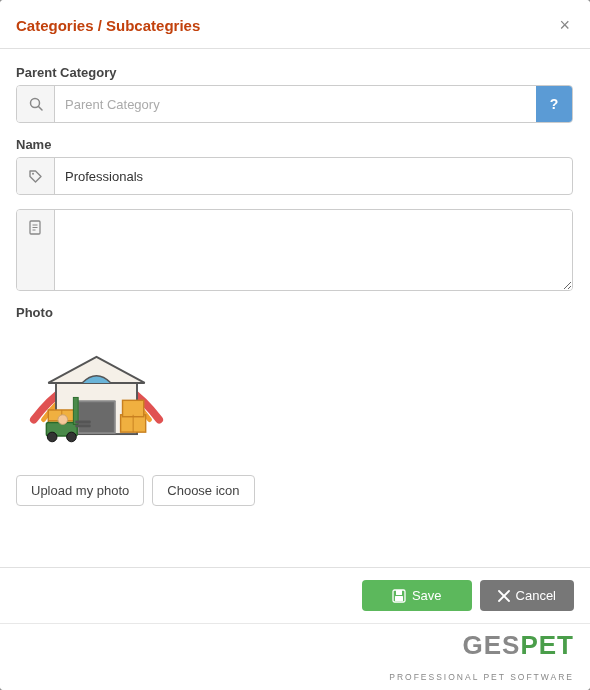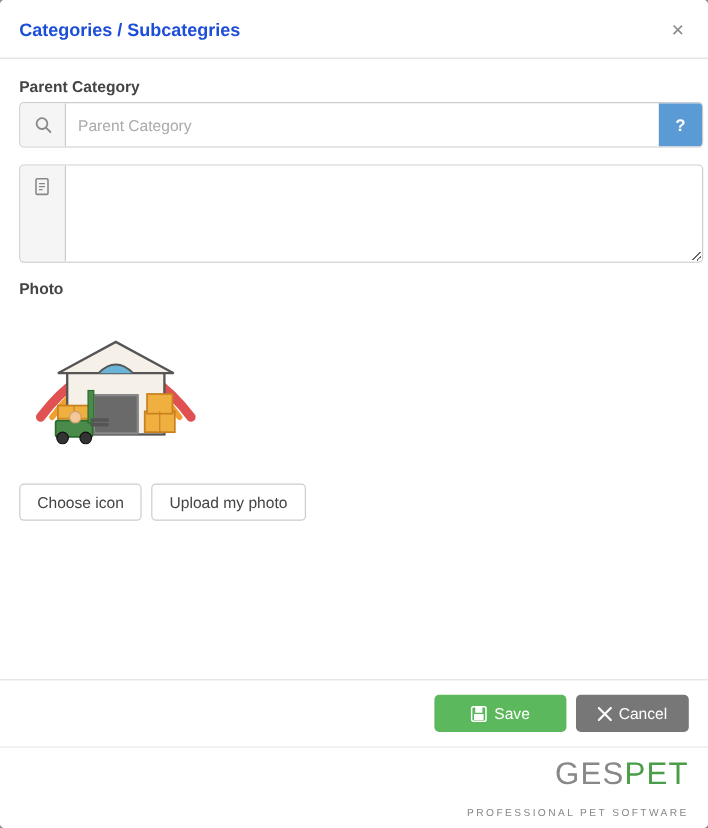--- a/index.html
+++ b/index.html
@@ -33,33 +33,33 @@
       background: #fff;
       padding: 14px 16px 12px 16px;
       border-bottom: 1px solid #e0e0e0;
       display: flex;
       align-items: center;
       justify-content: space-between;
     }
     .modal-title {
       font-size: 15px;
       font-weight: 600;
-      color: #1d4ed8;
+      color: #c2410c;
     }
     .close-btn {
       background: none;
       border: none;
       cursor: pointer;
       color: #888;
       font-size: 18px;
       line-height: 1;
       padding: 2px 4px;
     }
     .modal-body {
-      padding: 16px 4px 16px 16px;
+      padding: 16px 17px 16px 16px;
       flex: 1;
     }
     .field-group {
       margin-bottom: 14px;
     }
     .field-label {
       font-size: 13px;
       font-weight: 600;
       color: #444;
       margin-bottom: 5px;
@@ -204,21 +204,21 @@
       justify-content: flex-end;
       align-items: center;
     }
     .brand-logo {
       display: flex;
       flex-direction: column;
       align-items: flex-end;
     }
     .brand-name {
       font-size: 26px;
-      font-weight: 400;
+      font-weight: 700;
       letter-spacing: 1px;
       line-height: 1;
     }
     .brand-ges { color: #888; }
     .brand-pet { color: #4a9e4a; }
     .brand-tagline {
       font-size: 8.5px;
       letter-spacing: 2px;
       color: #888;
       text-transform: uppercase;
@@ -247,20 +247,32 @@
               <line x1="9.5" y1="9.5" x2="13" y2="13" stroke="#888" stroke-width="1.5" stroke-linecap="round"></line>
             </svg>
           </span>
           <input class="input-field" type="text" placeholder="Parent Category" style="">
           <div class="input-help">
             <span>?</span>
           </div>
         </div>
       </div>
 
+      <div class="field-group">
+        <span class="field-label">Name</span>
+        <div class="input-wrapper">
+          <span class="input-icon">
+            <svg width="15" height="15" viewBox="0 0 15 15" fill="none">
+              <path d="M2 2h5.5l5.5 5.5-5.5 5.5L2 7.5V2z" stroke="#888" stroke-width="1.4" stroke-linejoin="round"></path>
+              <circle cx="5" cy="4.8" r="1" fill="#888"></circle>
+            </svg>
+          </span>
+          <input class="input-field" type="text" value="Professionals" style="">
+        </div>
+      </div>
 
       <div class="field-group">
         <div class="textarea-wrapper">
           <span class="textarea-icon">
             <svg width="14" height="16" viewBox="0 0 14 16" fill="none">
               <rect x="1" y="1" width="10" height="13" rx="1" stroke="#888" stroke-width="1.3"></rect>
               <line x1="3.5" y1="5" x2="8.5" y2="5" stroke="#888" stroke-width="1.2"></line>
               <line x1="3.5" y1="7.5" x2="8.5" y2="7.5" stroke="#888" stroke-width="1.2"></line>
               <line x1="3.5" y1="10" x2="6.5" y2="10" stroke="#888" stroke-width="1.2"></line>
             </svg>
@@ -302,22 +314,22 @@
             <rect x="58" y="96" width="16" height="3" fill="#555" rx="1"></rect>
             <rect x="58" y="100" width="16" height="3" fill="#555" rx="1"></rect>
 
             <circle cx="34" cy="113" r="5" fill="#333" stroke="#111" stroke-width="1"></circle>
             <circle cx="54" cy="113" r="5" fill="#333" stroke="#111" stroke-width="1"></circle>
 
             <circle cx="45" cy="95" r="5" fill="#f5c89a" stroke="#c8a070" stroke-width="1"></circle>
           </svg>
         </div>
         <div class="photo-buttons">
+          <button class="btn-outline">Upload my photo</button>
           <button class="btn-outline">Choose icon</button>
-          <button class="btn-outline">Upload my photo</button>
         </div>
       </div>
 
     </div>
 
     <div class="modal-footer">
       <button class="btn-save">
         <svg width="14" height="14" viewBox="0 0 14 14" fill="none">
           <rect x="1" y="1" width="12" height="12" rx="1.5" stroke="#fff" stroke-width="1.3" fill="none"></rect>
           <rect x="4" y="1" width="6" height="5" rx="0.5" fill="#fff"></rect>

